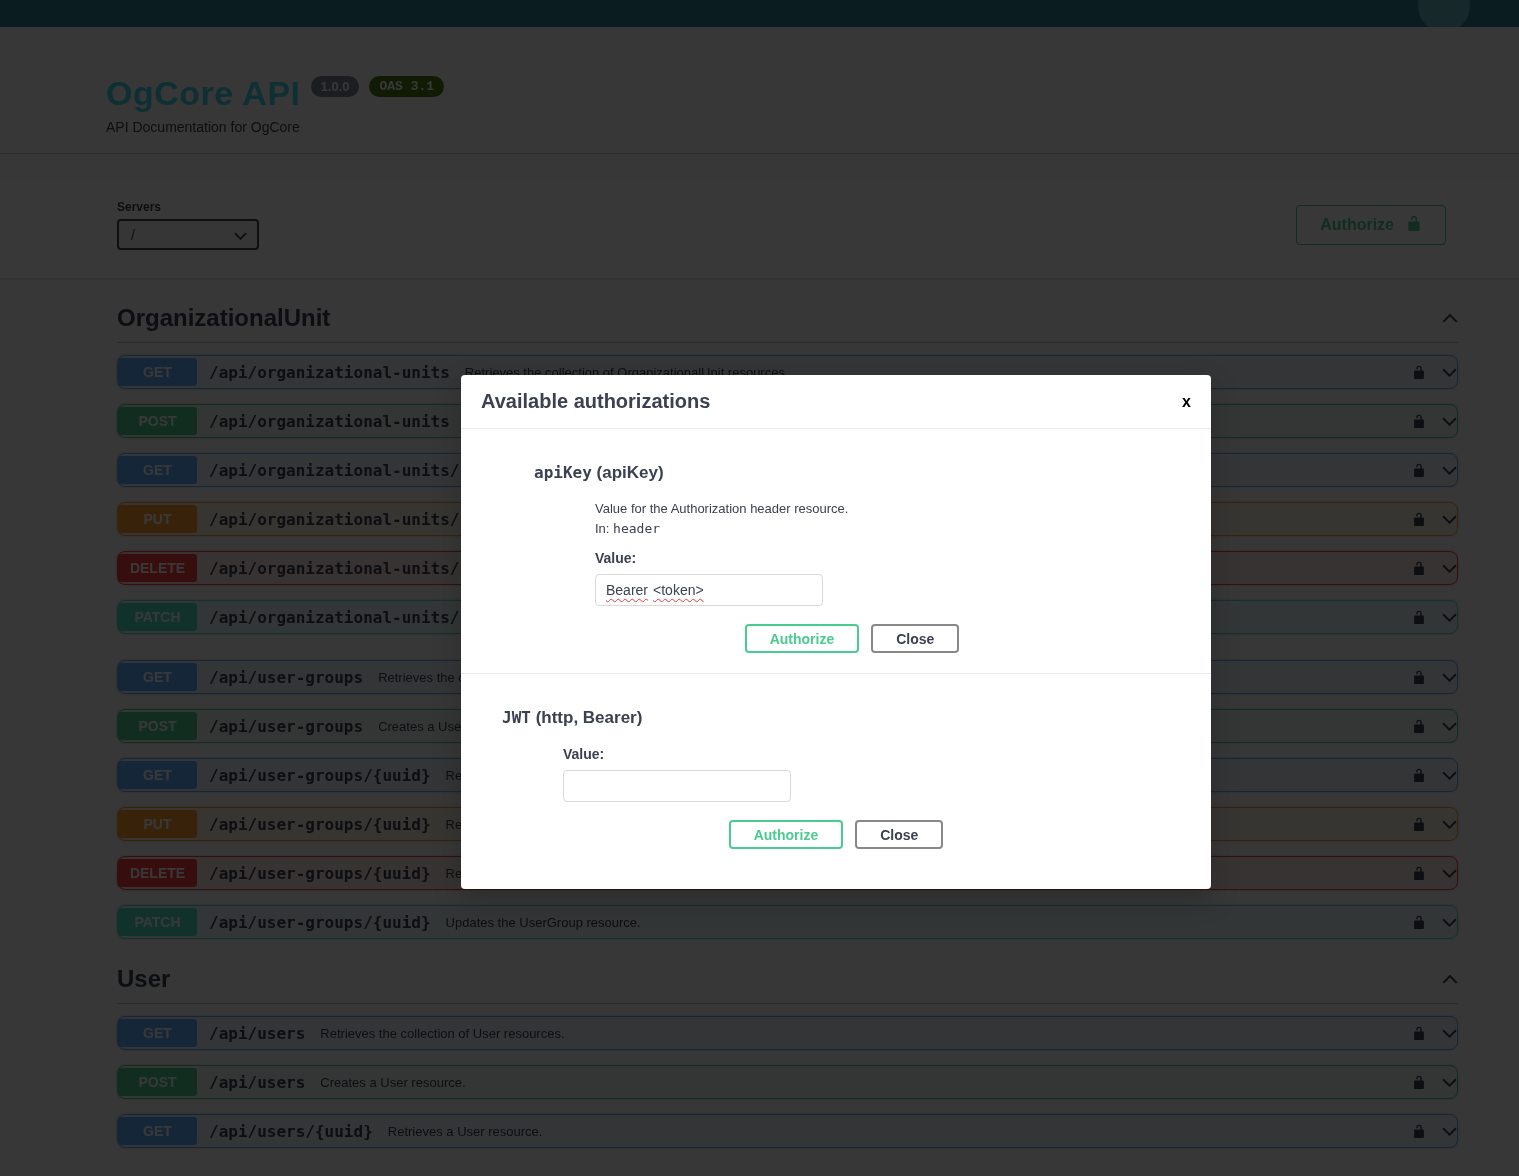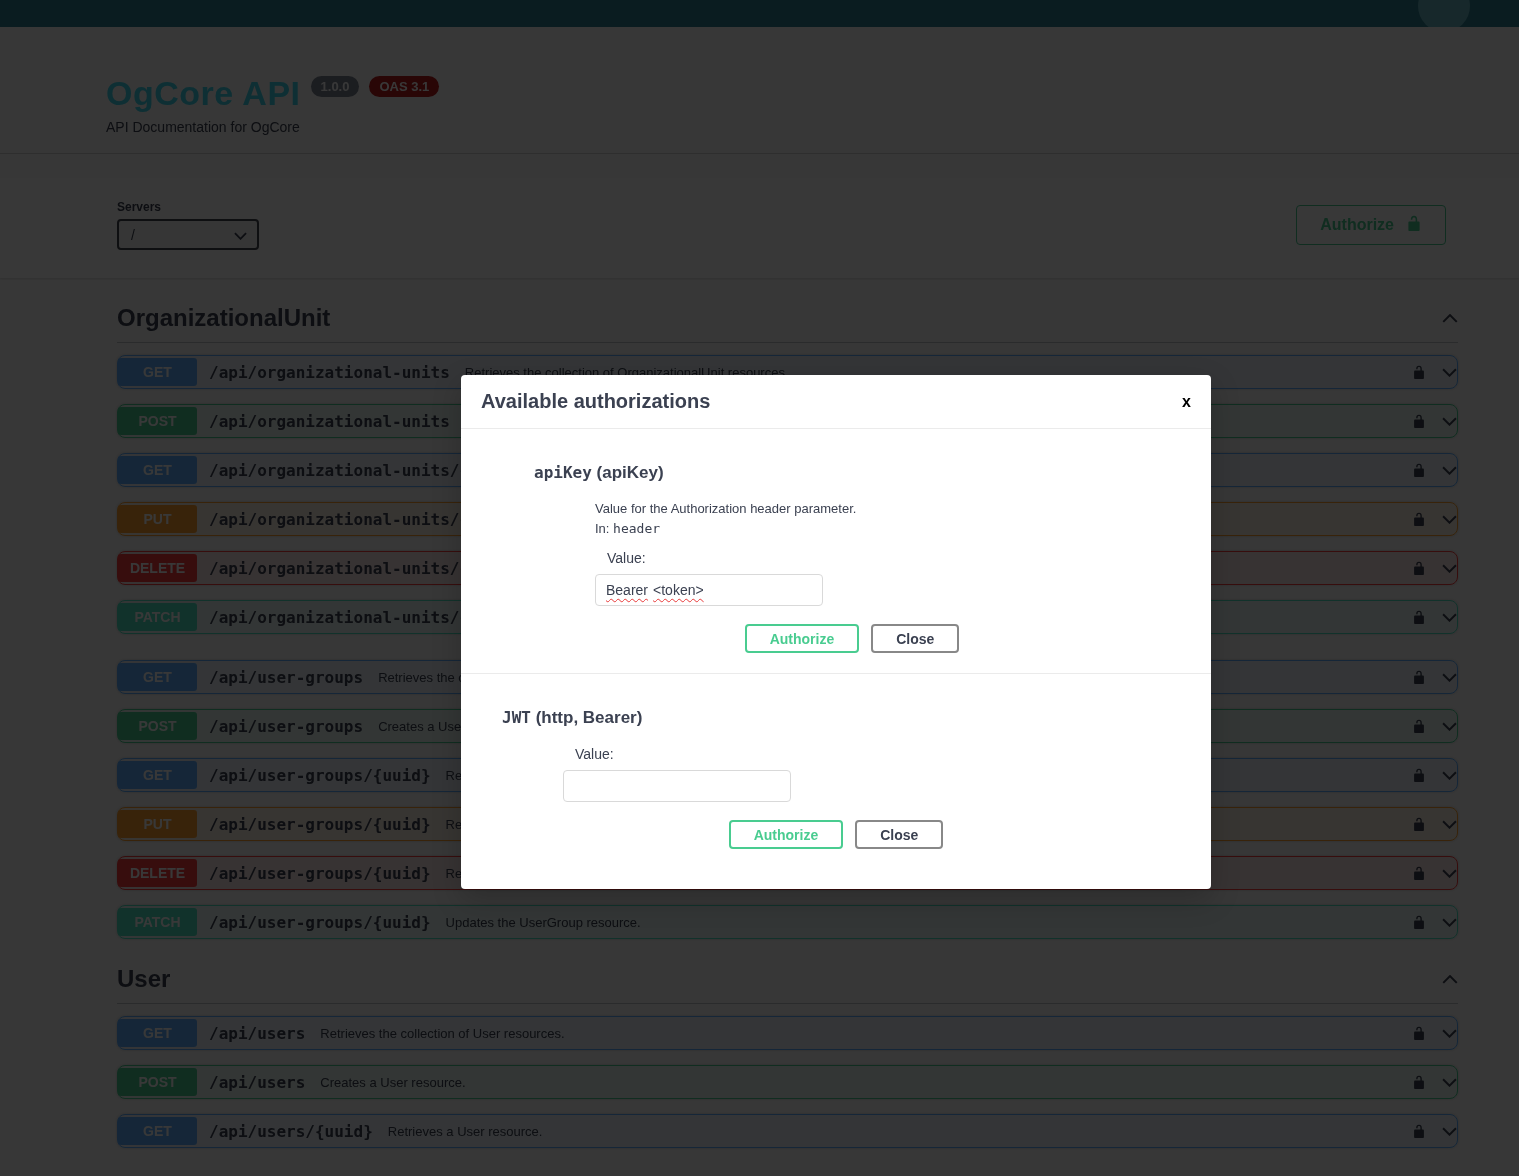--- a/index.html
+++ b/index.html
@@ -24,21 +24,21 @@
 
   
   .info-section { padding:12px 61px 0 106px; background:#fafafa; border-bottom:1px solid #cfcfcf; padding-bottom:18px; }
   .title-row { display:flex; align-items:flex-start; gap:10px;margin-top:32px; }
   .api-title { font-size:34px; font-weight:bold; color:#41d6ea; letter-spacing:0.5px; line-height:44px;}
   .pill {
     display:inline-block; border-radius:57px; padding:3px 10px; font-size:13px;
     font-weight:bold; color:#ffffff; margin-top:5px; vertical-align:top;
   }
   .pill-version { background:#7d8492; }
-  .pill-oas { background:#b91c1c; }
+  .pill-oas { background:#4d7c0f;font-family:Liberation Mono, monospace; }
   .api-desc { margin-top:4px; font-size:14px; color:#3b4151; }
 
   
   .scheme-container {
     margin-top:24px; background:#ffffff;
     box-shadow:0 1px 2px 0 rgba(0,0,0,.15);
     padding:22px 61px 28px 117px;
   }
   .scheme-inner { display:flex; justify-content:space-between; align-items:center; }
   .servers-label { display:block; font-size:12px; font-weight:bold; color:#3b4151; margin-bottom:5px; }
@@ -95,21 +95,21 @@
     background:none; border:none; font-size:16px; font-weight:bold; color:#000;
     cursor:pointer; font-family:"Liberation Sans", sans-serif; line-height:1;
   }
   .auth-section { }
   .auth-section.first { border-bottom:1px solid #ebebeb; padding-bottom:20px;padding-left:32px; }
   .auth-heading { margin:34px 0 0 41px; font-size:17px; font-weight:bold; color:#3b4151; }
   .auth-heading .mono { font-size:16px; }
   .auth-details { margin:18px 0 0 102px; font-size:13px; color:#3b4151; }
   .auth-details .line { margin-bottom:5px; }
   .auth-details .mono { font-size:13px; }
-  .value-label { font-size:14px; font-weight:normal; color:#3b4151; margin:14px 0 8px 12px; }
+  .value-label { font-size:14px; font-weight:bold; color:#3b4151; margin:14px 0 8px 0; }
   .fake-input, .auth-input {
     width:228px; height:32px; border:1px solid #d9d9d9; border-radius:4px;
     padding:0 10px; font-size:14px; color:#3b4151; background:#fff;
     font-family:"Liberation Sans", sans-serif;
   }
   .fake-input { display:flex; align-items:center; gap:5px; }
   .squiggle {
     text-decoration-line:underline; text-decoration-style:wavy;
     text-decoration-color:#e83b3b; text-decoration-thickness:1px;
     text-underline-offset:3px;
@@ -472,21 +472,21 @@
     <span class="modal-title">Available authorizations</span>
     <button class="modal-close">x</button>
   </div>
 
   <div class="auth-section first">
     <div class="auth-heading">
       <span class="mono">apiKey</span>
       <span>(apiKey)</span>
     </div>
     <div class="auth-details">
-      <div class="line">Value for the Authorization header parameter.</div>
+      <div class="line">Value for the Authorization header resource.</div>
       <div class="line">
         <span>In:</span>
         <span class="mono">header</span>
       </div>
       <div class="value-label">Value:</div>
       <div class="fake-input" id="apikey-value-input">
           <span class="squiggle">Bearer</span>
           <span class="squiggle">&lt;token&gt;</span>
         </div>
     </div>

